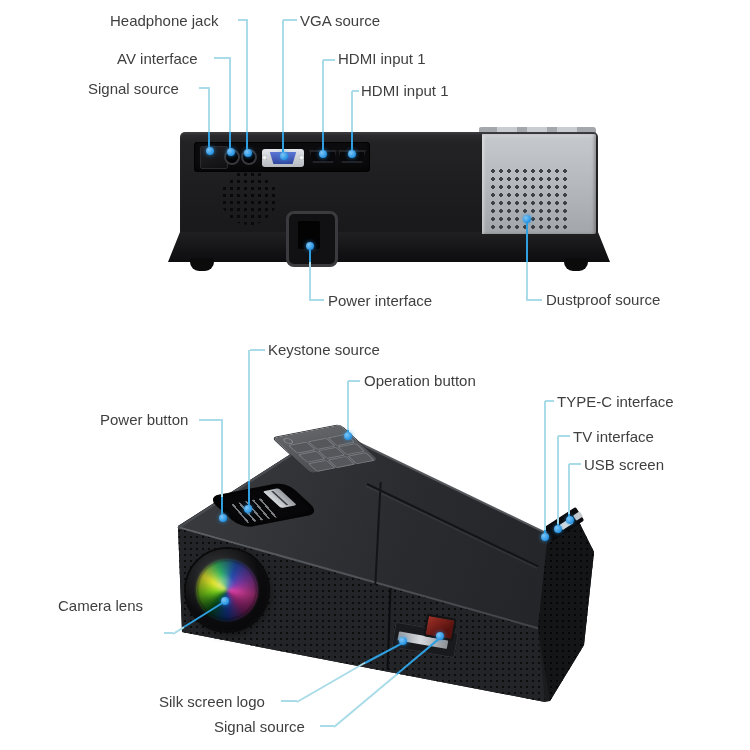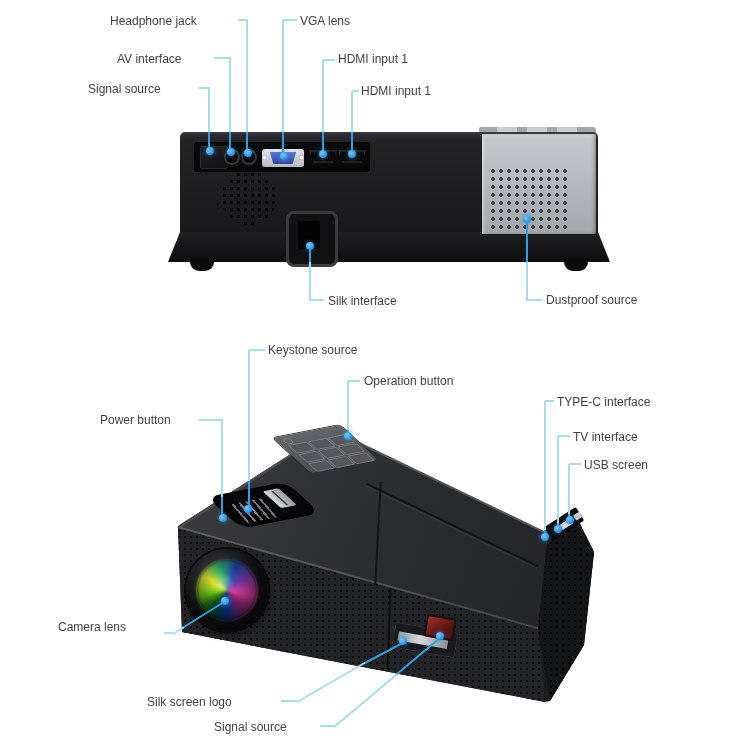--- a/index.html
+++ b/index.html
@@ -1,18 +1,18 @@
 <!DOCTYPE html>
 <html><head>
 <meta charset="utf-8">
 <style>
   html,body{margin:0;padding:0;background:#fff;}
   #stage{position:relative;width:750px;height:750px;background:#fff;overflow:hidden;
          font-family:"Liberation Sans",sans-serif;}
-  .label{position:absolute;font-size:12px;color:#3f3f3f;white-space:nowrap;line-height:16px;}
+  .label{position:absolute;font-size:15px;color:#3f3f3f;white-space:nowrap;line-height:16px;}
   .hl,.vl,.diag{position:absolute;background:#a9dce8;}
   .hl{height:2px;}
   .vl{width:2px;}
   .diag{height:2px;transform-origin:0 50%;}
   .b{background:#2f9fe0;}
   .dot{position:absolute;width:8px;height:8px;border-radius:50%;
        background:radial-gradient(circle at 35% 35%,#7cc6f7,#1f8ee0 75%);
        box-shadow:0 0 4px rgba(40,150,230,.75);}
   .part{position:absolute;}
 </style>
@@ -176,28 +176,28 @@
   <div class="dot" style="left:541px;top:533px;"></div>
   <div class="dot" style="left:554px;top:525px;"></div>
   <div class="dot" style="left:566px;top:516px;"></div>
   <div class="dot" style="left:221px;top:597px;"></div>
   <div class="dot" style="left:399px;top:637px;"></div>
   <div class="dot" style="left:436px;top:632px;"></div>
 
   <div class="label" style="left:110px;top:13px;">Headphone jack</div>
   <div class="label" style="left:117px;top:51px;">AV interface</div>
   <div class="label" style="left:88px;top:81px;">Signal source</div>
-  <div class="label" style="left:300px;top:13px;">VGA lens</div>
+  <div class="label" style="left:300px;top:13px;">VGA source</div>
   <div class="label" style="left:338px;top:51px;">HDMI input 1</div>
   <div class="label" style="left:361px;top:83px;">HDMI input 1</div>
-  <div class="label" style="left:328px;top:293px;">Silk interface</div>
+  <div class="label" style="left:328px;top:293px;">Power interface</div>
   <div class="label" style="left:546px;top:292px;">Dustproof source</div>
   <div class="label" style="left:268px;top:342px;">Keystone source</div>
   <div class="label" style="left:364px;top:373px;">Operation button</div>
   <div class="label" style="left:100px;top:412px;">Power button</div>
   <div class="label" style="left:557px;top:394px;">TYPE-C interface</div>
   <div class="label" style="left:573px;top:429px;">TV interface</div>
   <div class="label" style="left:584px;top:457px;">USB screen</div>
-  <div class="label" style="left:58px;top:619px;">Camera lens</div>
-  <div class="label" style="left:147px;top:694px;">Silk screen logo</div>
+  <div class="label" style="left:58px;top:598px;">Camera lens</div>
+  <div class="label" style="left:159px;top:694px;">Silk screen logo</div>
   <div class="label" style="left:214px;top:719px;">Signal source</div>
 
 </div>
 
 </body></html>

